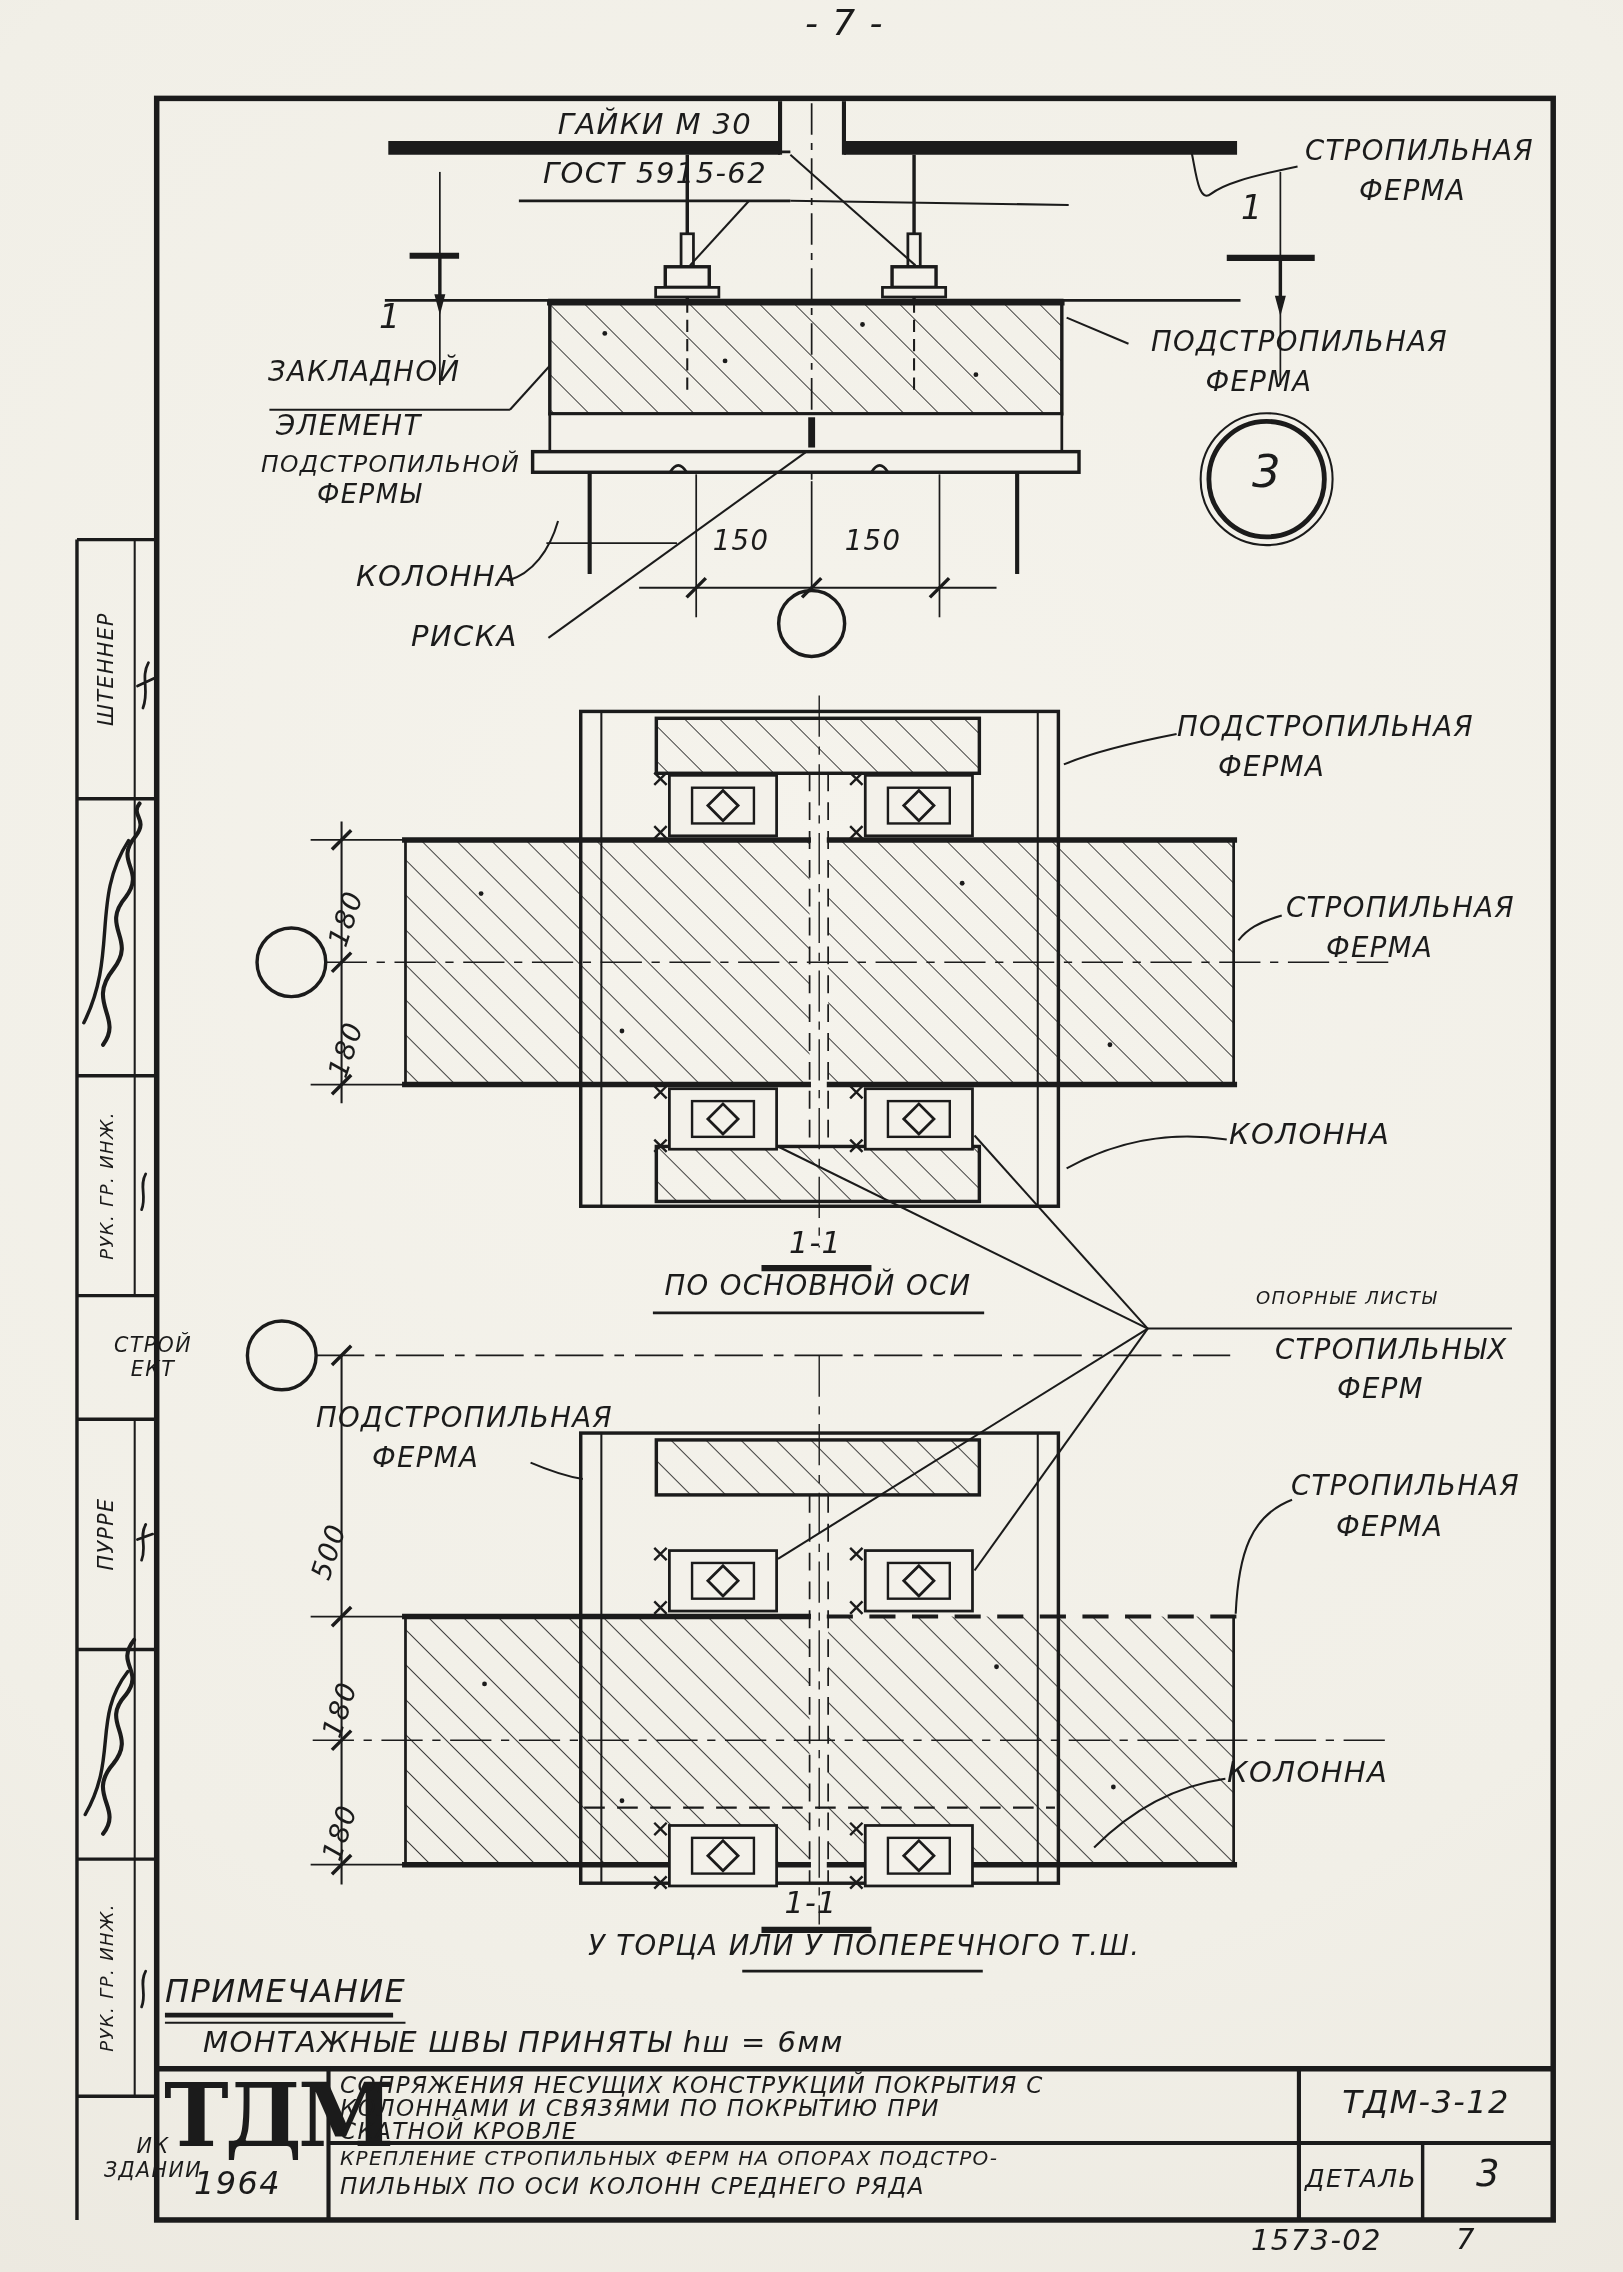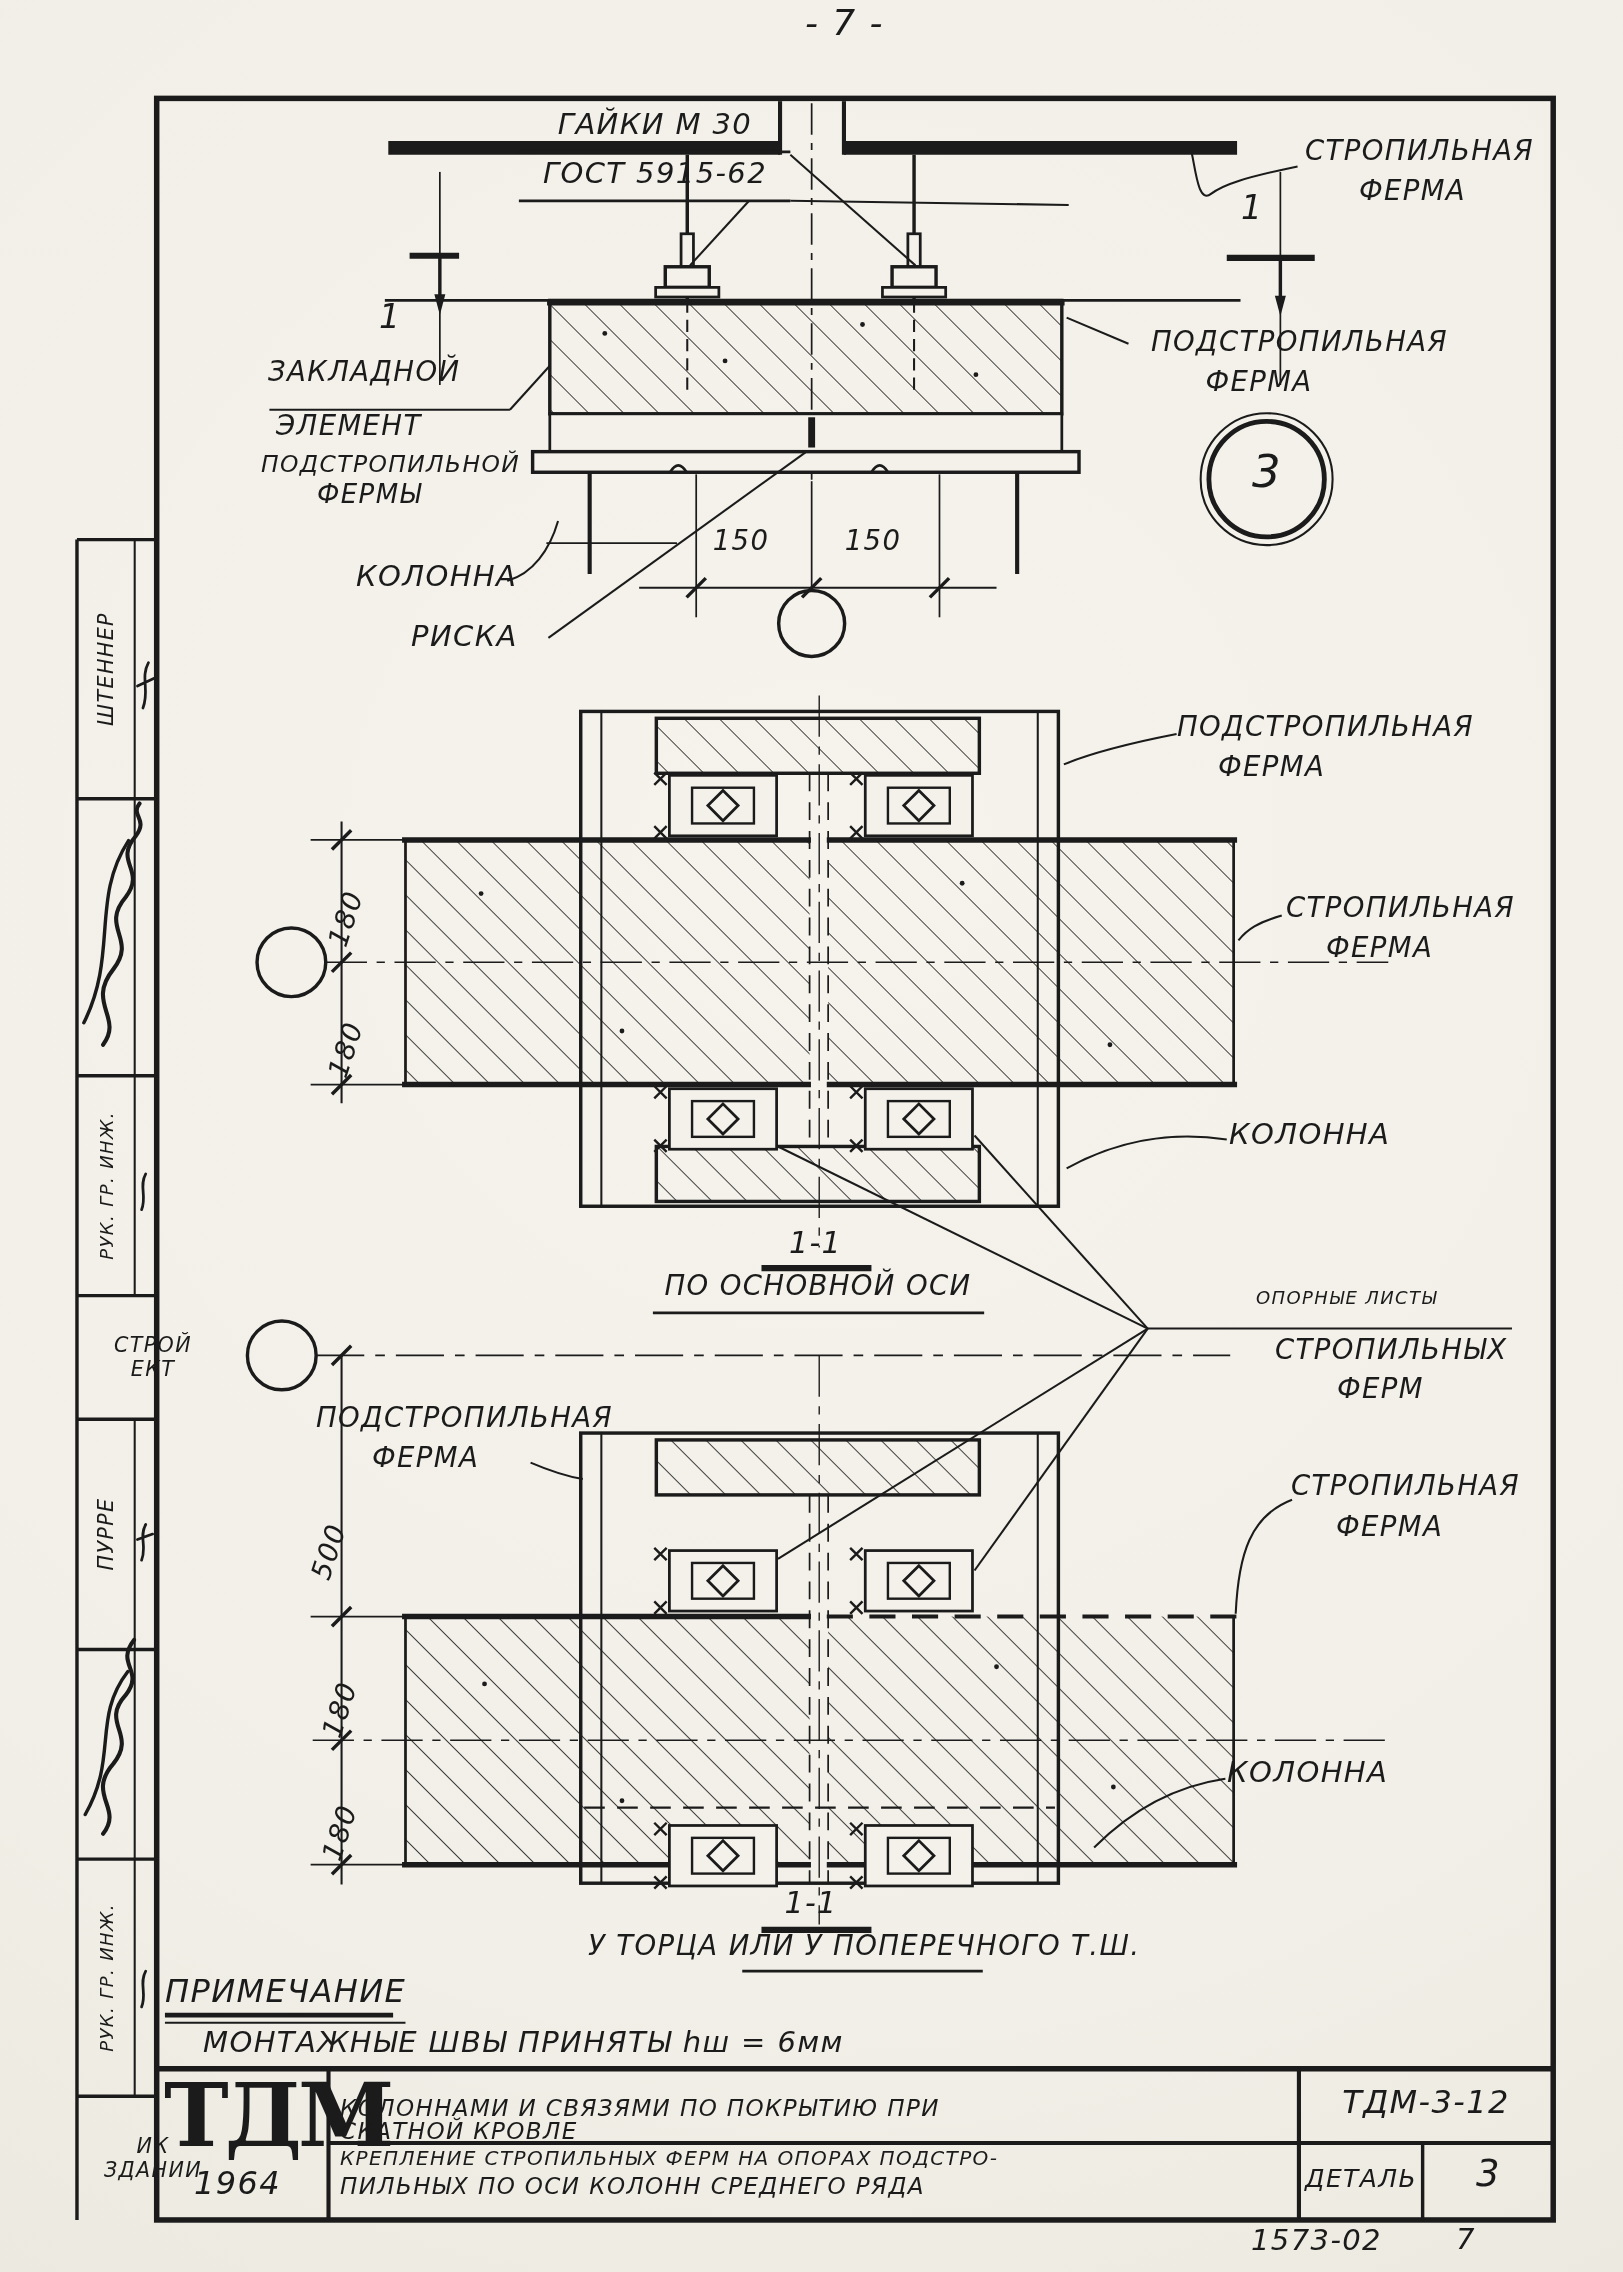--- a/index.html
+++ b/index.html
@@ -315,20 +315,21 @@
   <div class="lbl dimr" style="left:317px;top:1732px;font-size:27.5px;">180</div>
   <div class="lbl dimr" style="left:317px;top:1855px;font-size:27.5px;">180</div>
   <div class="lbl c" style="left:756px;top:1887px;width:110px;font-size:30px;">1-1</div>
   <div class="lbl c" style="left:588px;top:1931px;width:543px;font-size:27.5px;">У ТОРЦА ИЛИ У ПОПЕРЕЧНОГО Т.Ш.</div>
 
   <div class="lbl" style="left:165px;top:1975px;font-size:32px;">ПРИМЕЧАНИЕ</div>
   <div class="lbl" style="left:165px;top:2027px;font-size:29px;margin-left:38px;">МОНТАЖНЫЕ ШВЫ ПРИНЯТЫ hш = 6мм</div>
 
   <div class="lbl c serif" style="left:164px;top:2070px;width:166px;font-size:87px;font-weight:bold;font-style:normal;letter-spacing:-4.1px;">ТДМ</div>
   <div class="lbl" style="left:194px;top:2167px;font-size:32px;">1964</div>
+  <div class="lbl" style="left:340px;top:2073px;font-size:23px;">СОПРЯЖЕНИЯ НЕСУЩИХ КОНСТРУКЦИЙ ПОКРЫТИЯ С</div>
   <div class="lbl" style="left:340px;top:2096px;font-size:23px;">КОЛОННАМИ И СВЯЗЯМИ ПО ПОКРЫТИЮ ПРИ</div>
   <div class="lbl" style="left:340px;top:2119px;font-size:23px;">СКАТНОЙ КРОВЛЕ</div>
   <div class="lbl c" style="left:1299px;top:2086px;width:254px;font-size:32px;">ТДМ-3-12</div>
   <div class="lbl" style="left:340px;top:2148px;font-size:20px;">КРЕПЛЕНИЕ СТРОПИЛЬНЫХ ФЕРМ НА ОПОРАХ ПОДСТРО-</div>
   <div class="lbl" style="left:340px;top:2174px;font-size:23px;">ПИЛЬНЫХ ПО ОСИ КОЛОНН СРЕДНЕГО РЯДА</div>
   <div class="lbl c" style="left:1299px;top:2166px;width:124px;font-size:25px;">ДЕТАЛЬ</div>
   <div class="lbl c" style="left:1423px;top:2155px;width:131px;font-size:37px;">3</div>
   <div class="lbl" style="left:1251px;top:2225px;font-size:29px;">1573-02</div>
   <div class="lbl" style="left:1456px;top:2224px;font-size:29px;">7</div>
 

